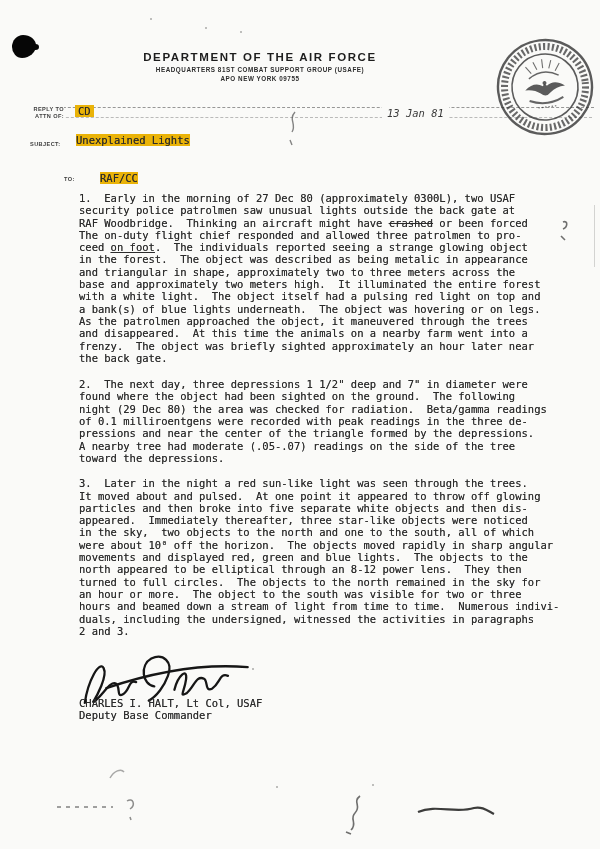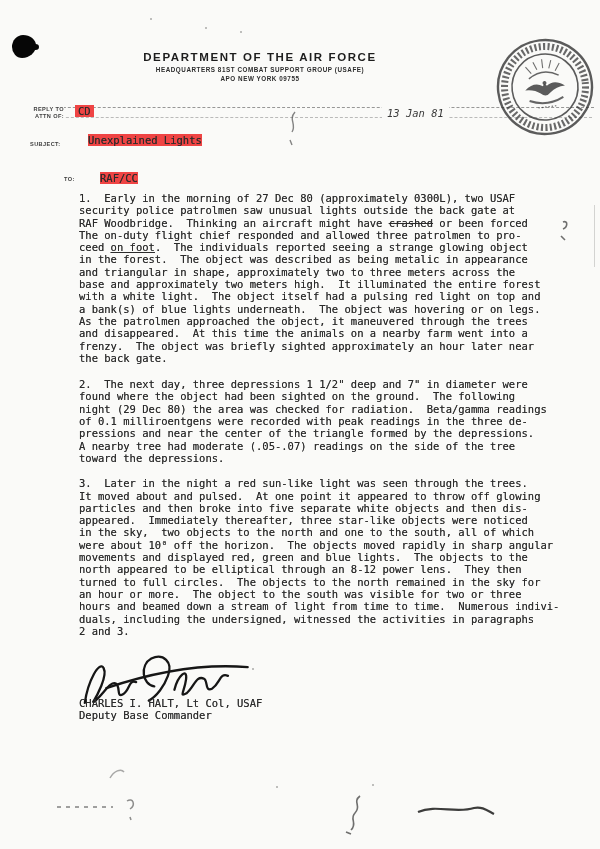--- a/index.html
+++ b/index.html
@@ -23,24 +23,24 @@
   .rule{position:absolute;height:0;}
   .rule1{left:28px;top:107px;width:566px;border-top:1.4px dashed rgba(70,70,70,.55);}
   .rule2{left:31px;top:117px;width:561px;border-top:1.2px dashed rgba(90,90,90,.4);}
   .date{position:absolute;left:382px;top:107px;font-size:10.5px;color:#3a3a3a;
     background:#fafaf8;padding:0 5px;z-index:2;font-style:italic;}
   .lbl{position:absolute;font-family:"Liberation Sans",sans-serif;font-weight:bold;
     font-size:5.6px;letter-spacing:.4px;color:#3d3d3d;background:#fafaf8;z-index:2;line-height:7px;}
   .reply-lbl{left:26px;top:106px;width:38px;text-align:right;}
   .subject-lbl{left:30px;top:141px;}
   .to-lbl{left:64px;top:176px;}
-  .fld{position:absolute;font-size:10.5px;z-index:2;background:#ef4444;
+  .fld{position:absolute;font-size:10.5px;z-index:2;background:#eab308;
     text-shadow:0 0 .5px rgba(40,40,40,.7);}
   .fld-cd{left:75px;top:105px;padding:0 3px;}
-  .fld-subject{left:88px;top:134px;}
+  .fld-subject{left:76px;top:134px;}
   .fld-to{left:100px;top:172px;}
   
   .body{position:absolute;left:79px;top:192px;width:510px;}
   .para{margin:0 0 13px 0;}
   .para:first-child{margin-bottom:14px;}
   .line{white-space:pre;font-size:10.5px;line-height:12.3px;
     text-shadow:0 0 .5px rgba(40,40,40,.7);}
   .u{text-decoration:underline;}
   .s{text-decoration:line-through;}
   

